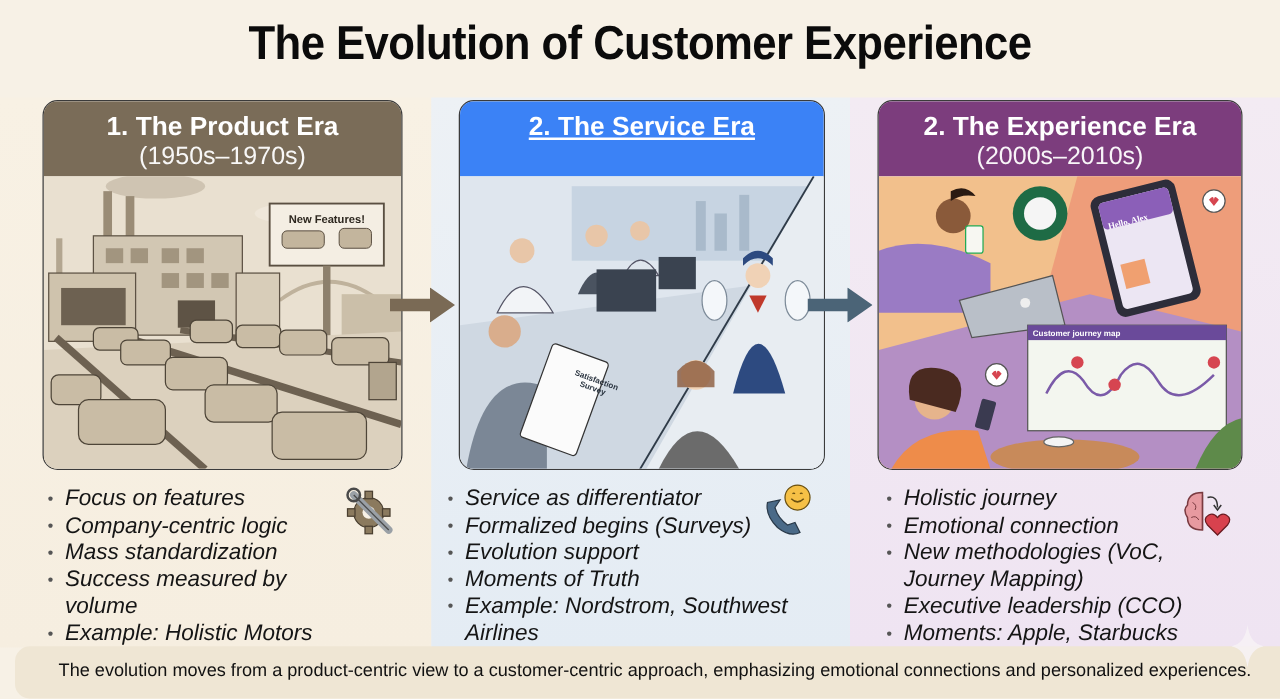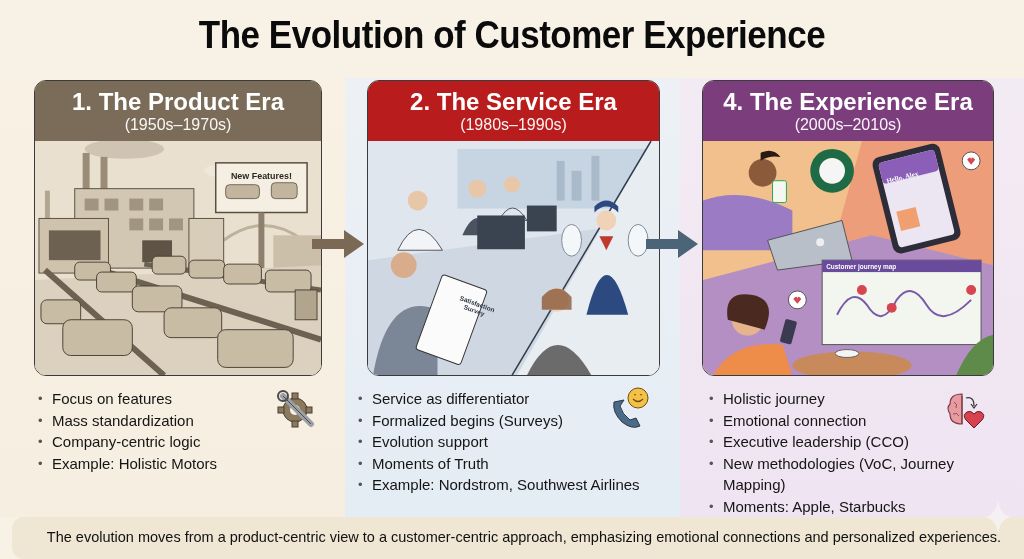--- a/index.html
+++ b/index.html
@@ -27,31 +27,31 @@
     border: 1.5px solid #3b3b3b;
   }
   .panel.p1 { left: 34px; width: 288px; }
   .panel.p2 { left: 367px; width: 293px; }
   .panel.p3 { left: 702px; width: 292px; }
   .panel-head {
     height: 60px; text-align: center; color: #fff;
     padding-top: 8px;
   }
   .p1 .panel-head { background: #7a6c58; }
-  .p2 .panel-head { background: #b91c1c; }
+  .p2 .panel-head { background: #3b82f6; text-decoration: underline; }
   .p3 .panel-head { background: #7c3d7d; }
-  .panel-title { font-size: 24px; font-weight: 700; line-height: 26px; }
-  .panel-sub { font-size: 16px; line-height: 20px; opacity: 0.95; }
+  .panel-title { font-size: 21px; font-weight: 700; line-height: 26px; }
+  .panel-sub { font-size: 20px; line-height: 20px; opacity: 0.95; }
   .illus { position: absolute; top: 60px; left: 0; right: 0; bottom: 0; }
 
   .arrow { position: absolute; top: 230px; width: 52px; height: 28px; }
 
   .bullets {
     position: absolute; top: 388px; list-style: none;
-    font-size: 15px; line-height: 21.5px; color: #151515;
+    font-size: 18px; line-height: 21.5px; color: #151515; font-style: italic;
   }
   .bullets li { position: relative; padding-left: 16px; }
   .bullets li::before {
     content: "•"; position: absolute; left: 2px; top: 0; color: #555; font-size: 13px;
   }
   .b1 { left: 36px; width: 250px; }
   .b2 { left: 356px; width: 290px; }
   .b3 { left: 707px; width: 250px; }
 
   .side-icon { position: absolute; }
@@ -128,21 +128,20 @@
   </svg>
 </div>
 
 <svg class="arrow" style="left:312px;" viewBox="0 0 52 28">
   <path d="M0 9 L32 9 L32 0 L52 14 L32 28 L32 19 L0 19 Z" fill="#7a6a55"></path>
 </svg>
 
 <div class="panel p2">
   <div class="panel-head">
     <div class="panel-title">2. The Service Era</div>
-    <div class="panel-sub">(1980s–1990s)</div>
   </div>
   <svg class="illus" viewBox="0 0 293 236" preserveAspectRatio="none">
     <rect width="293" height="236" fill="#dfe6ee"></rect>
     <rect x="90" y="8" width="190" height="60" fill="#c7d4e2"></rect>
     <g fill="#a9bacb">
         <rect x="190" y="20" width="8" height="40"></rect>
         <rect x="205" y="30" width="10" height="30"></rect>
         <rect x="225" y="15" width="8" height="45"></rect>
       </g>
     <path d="M0 120 L293 80 L293 236 L0 236 Z" fill="#cfd8e2"></path>
@@ -172,21 +171,21 @@
     <path d="M160 236 Q190 175 225 236 Z" fill="#6b6b6b"></path>
   </svg>
 </div>
 
 <svg class="arrow" style="left:646px;" viewBox="0 0 52 28">
   <path d="M0 9 L32 9 L32 0 L52 14 L32 28 L32 19 L0 19 Z" fill="#4b6477"></path>
 </svg>
 
 <div class="panel p3">
   <div class="panel-head">
-    <div class="panel-title">4. The Experience Era</div>
+    <div class="panel-title">2. The Experience Era</div>
     <div class="panel-sub">(2000s–2010s)</div>
   </div>
   <svg class="illus" viewBox="0 0 292 236" preserveAspectRatio="none">
     <rect width="292" height="236" fill="#f2c08c"></rect>
     <path d="M160 0 L292 0 L292 125 L130 110 Z" fill="#ee9d7a"></path>
     <path d="M0 140 L170 95 L292 125 L292 236 L0 236 Z" fill="#b48fc4"></path>
     <circle cx="130" cy="30" r="22" fill="#1e6b45"></circle>
     <circle cx="130" cy="30" r="13" fill="#f5f5f5"></circle>
     <path d="M0 60 Q40 45 90 70 L90 110 L0 110 Z" fill="#9a7bc4"></path>
     <circle cx="60" cy="32" r="14" fill="#8a5a3a"></circle>
@@ -217,22 +216,23 @@
     <circle cx="95" cy="160" r="9" fill="#fff" stroke="#555"></circle>
     <path d="M91 159 Q95 154 95 160 Q95 154 99 159 L95 164 Z" fill="#d64550"></path>
     <ellipse cx="150" cy="226" rx="60" ry="14" fill="#c88a5a"></ellipse>
     <ellipse cx="145" cy="214" rx="12" ry="4" fill="#f4f4f4" stroke="#666"></ellipse>
     <path d="M255 236 Q270 200 292 195 L292 236 Z" fill="#5e8a4a"></path>
   </svg>
 </div>
 
 <ul class="bullets b1">
   <li>Focus on features</li>
+  <li>Company-centric logic</li>
   <li>Mass standardization</li>
-  <li>Company-centric logic</li>
+  <li>Success measured by volume</li>
   <li>Example: Holistic Motors</li>
 </ul>
 <svg class="side-icon" style="left:275px; top:388px; width:44px; height:44px;" viewBox="0 0 44 44">
   <g fill="#8b7a5e" stroke="#4a3f30" stroke-width="1">
     <circle cx="20" cy="22" r="12"></circle>
     <rect x="17" y="5" width="6" height="6"></rect>
       <rect x="17" y="33" width="6" height="6"></rect>
     <rect x="3" y="19" width="6" height="6"></rect>
       <rect x="31" y="19" width="6" height="6"></rect>
   </g>
@@ -252,22 +252,22 @@
 <svg class="side-icon" style="left:608px; top:386px; width:44px; height:44px;" viewBox="0 0 44 44">
   <path d="M6 16 Q4 26 14 36 Q24 44 32 40 L28 32 L22 34 Q14 28 12 20 L16 14 Z" fill="#4a6a88" stroke="#2a3a4a" stroke-width="1"></path>
   <circle cx="30" cy="12" r="10" fill="#f5c046" stroke="#6a5010" stroke-width="1"></circle>
   <path d="M25 13 Q30 18 35 13" stroke="#6a5010" stroke-width="1.2" fill="none"></path>
   <path d="M26 9 Q27 8 28 9 M32 9 Q33 8 34 9" stroke="#6a5010" stroke-width="1" fill="none"></path>
 </svg>
 
 <ul class="bullets b3">
   <li>Holistic journey</li>
   <li>Emotional connection</li>
+  <li>New methodologies (VoC, Journey Mapping)</li>
   <li>Executive leadership (CCO)</li>
-  <li>New methodologies (VoC, Journey Mapping)</li>
   <li>Moments: Apple, Starbucks</li>
 </ul>
 <svg class="side-icon" style="left:944px; top:388px; width:44px; height:44px;" viewBox="0 0 44 44">
   <path d="M18 6 Q6 6 6 16 Q2 20 6 26 Q6 36 18 36 Z" fill="#e79aa0" stroke="#7a3a40" stroke-width="1.2"></path>
   <path d="M18 8 L18 36" stroke="#7a3a40" stroke-width="1"></path>
   <path d="M10 14 Q14 16 12 20 M9 26 Q13 24 15 28" stroke="#7a3a40" stroke-width="0.8" fill="none"></path>
   <path d="M22 10 Q30 8 30 18" stroke="#333" stroke-width="1.2" fill="none"></path>
   <path d="M27 16 L30 20 L33 16" stroke="#333" stroke-width="1.2" fill="none"></path>
   <path d="M30 40 L22 32 Q18 27 23 24 Q27 22 30 26 Q33 22 37 24 Q42 27 38 32 Z" fill="#d8424e" stroke="#6a1a20" stroke-width="1"></path>
 </svg>

